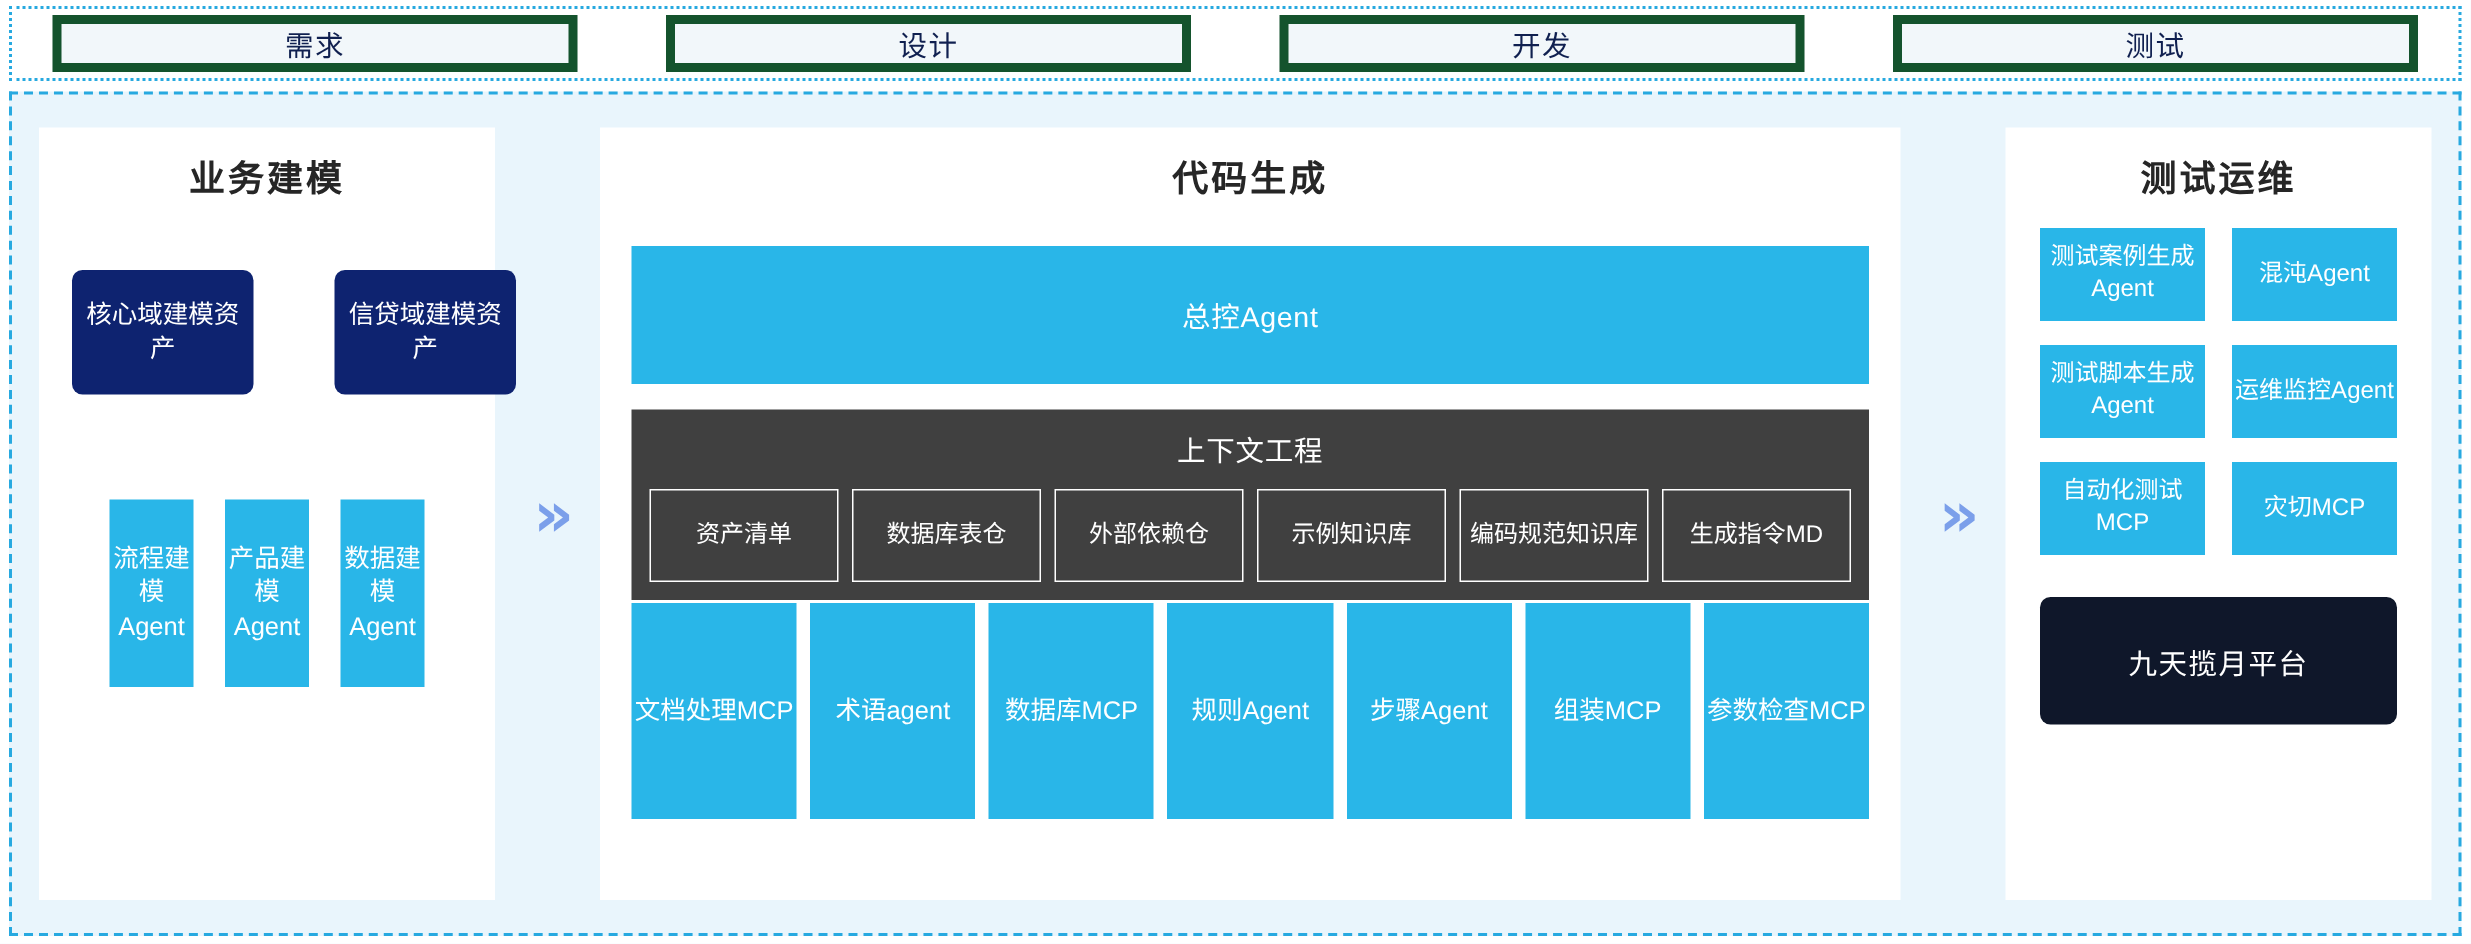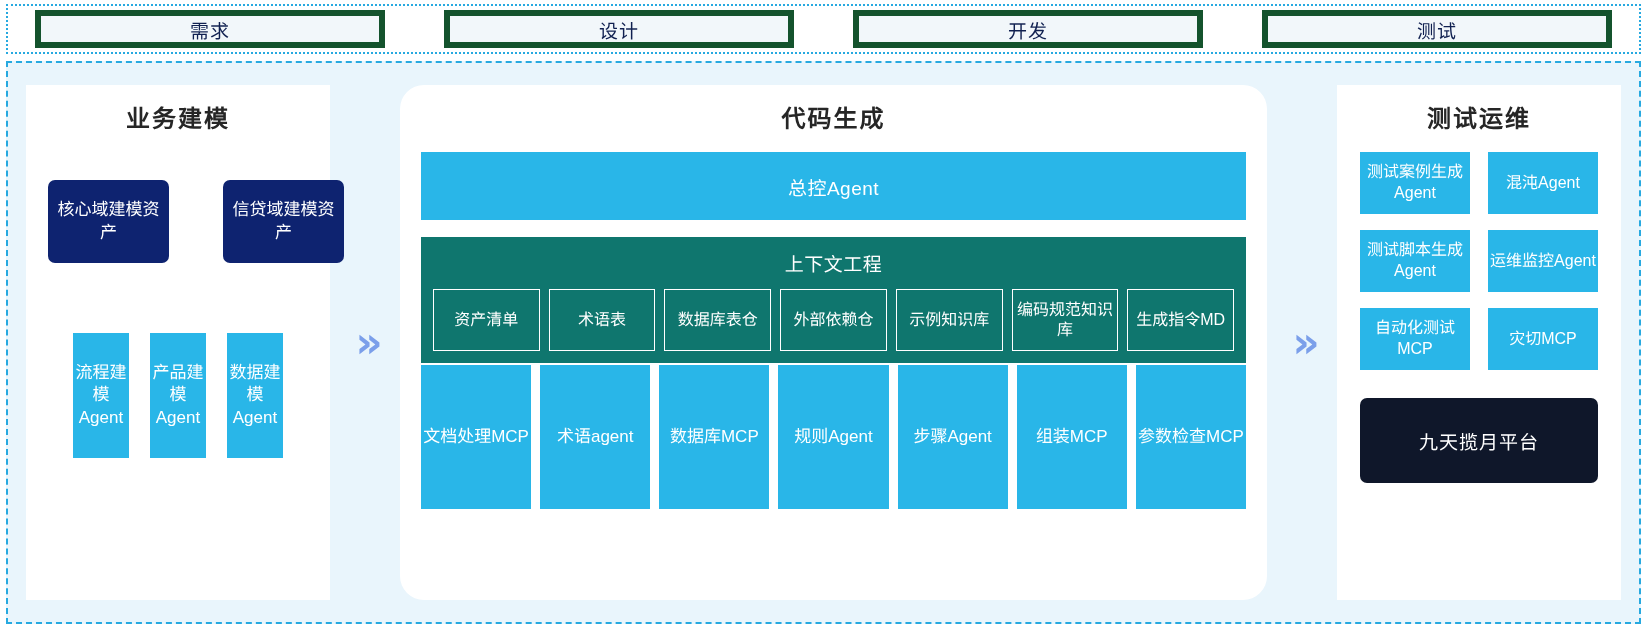--- a/index.html
+++ b/index.html
@@ -139,42 +139,41 @@
   .agent-tall {
     width: 56px;
     height: 125px;
     font-size: 17px;
   }
 
   
   .panel-center {
     flex: 1 1 auto;
     min-width: 0;
-    border-radius: 24px;
   }
   .center-inner {
     width: 100%;
     padding: 0 21px;
   }
   .master-agent {
-    margin-top: 18px;
+    margin-top: 30px;
     width: 100%;
-    height: 68px;
+    height: 92px;
     background: #29B6E8;
     color: #ffffff;
     display: flex;
     align-items: center;
     justify-content: center;
     font-size: 19px;
     letter-spacing: 0.5px;
   }
   .context-panel {
     margin-top: 17px;
     width: 100%;
-    background: #0f766e;
+    background: #404040;
     padding: 12px 12px 12px 12px;
   }
   .context-title {
     color: #ffffff;
     font-size: 19px;
     text-align: center;
     letter-spacing: 0.5px;
     margin-bottom: 13px;
   }
   .context-items {
@@ -312,23 +311,20 @@
           <span>总控Agent</span>
         </div>
 
         <div class="context-panel">
           <div class="context-title">上下文工程</div>
           <div class="context-items">
             <div class="context-item">
               <span>资产清单</span>
             </div>
             <div class="context-item">
-              <span>术语表</span>
-            </div>
-            <div class="context-item">
               <span>数据库表仓</span>
             </div>
             <div class="context-item">
               <span>外部依赖仓</span>
             </div>
             <div class="context-item">
               <span>示例知识库</span>
             </div>
             <div class="context-item">
               <span>编码规范知识库</span>

